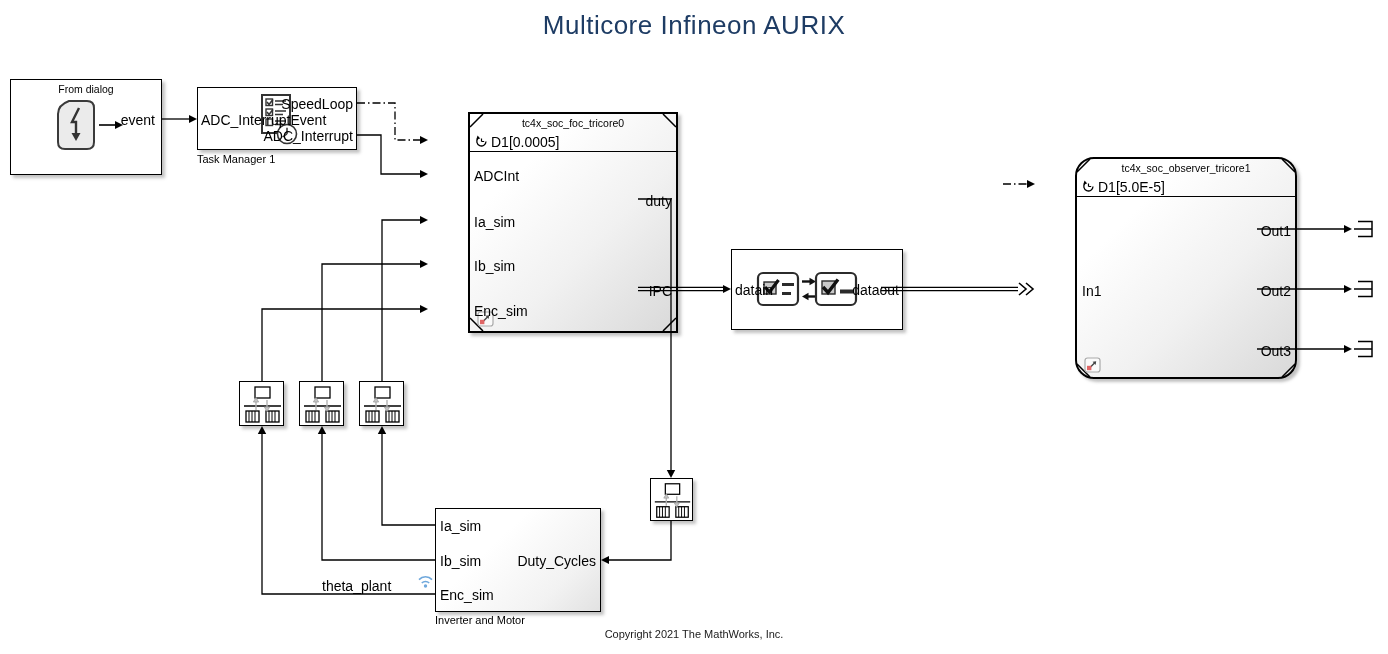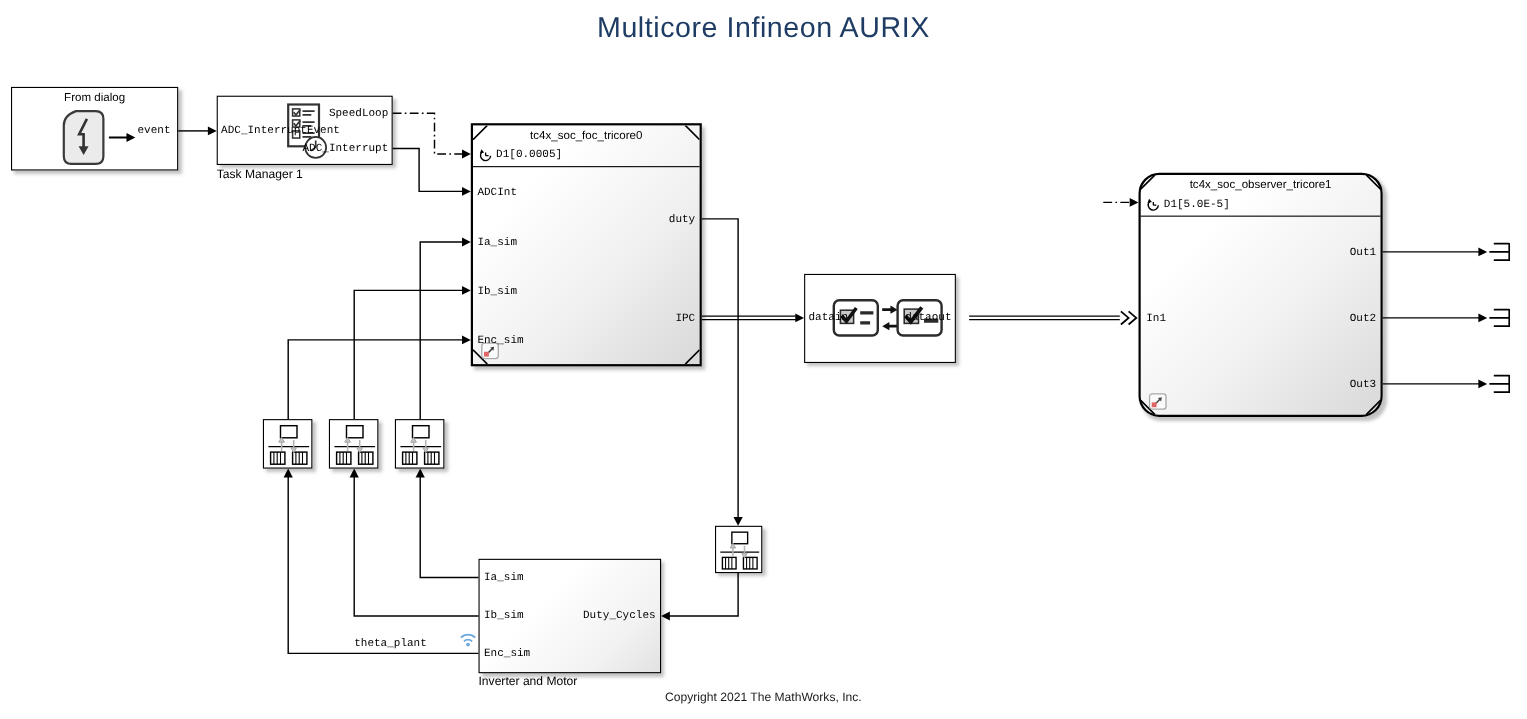--- a/index.html
+++ b/index.html
@@ -4,39 +4,39 @@
 <style>
   html,body{margin:0;padding:0;background:#ffffff;}
   #canvas{position:relative;width:1388px;height:654px;background:#ffffff;overflow:hidden;
           font-family:"Liberation Sans",sans-serif;color:#000;}
   .ttl{position:absolute;left:0;top:10px;width:100%;text-align:center;
        font-size:26px;color:#1e3c64;letter-spacing:0.5px;}
   .copyright{position:absolute;left:0;top:628px;width:100%;text-align:center;font-size:11px;color:#1a1a1a;}
   .block{position:absolute;box-sizing:border-box;background:#fff;border:1.2px solid #000;
          box-shadow:3px 3px 3px rgba(120,120,120,0.45);}
   .modelref{border:2px solid #000;
-         background:linear-gradient(135deg,#ffffff 25%,#f1f1f1 60%,#d9d9d9 100%);}
+         background:linear-gradient(135deg,#ffffff 25%,#f1f1f1 60%,#d9d9d9 100%);margin-left:40px;}
   .subsys{border:1.6px solid #000;
          background:linear-gradient(135deg,#ffffff 35%,#f2f2f2 75%,#e2e2e2 100%);}
-  .lbl{position:absolute;font-size:10px;line-height:12px;white-space:nowrap;z-index:3;font-family:Liberation Mono, monospace;}
+  .lbl{position:absolute;font-size:14px;line-height:12px;white-space:nowrap;z-index:3;}
   .blocktitle{position:absolute;top:3px;left:0;width:100%;text-align:center;font-size:10.5px;white-space:nowrap;}
   .caption{position:absolute;font-size:11px;white-space:nowrap;}
   .sep{position:absolute;left:0;right:0;border-top:1.2px solid #000;}
   .cornercuts{position:absolute;left:0;top:0;pointer-events:none;}
   .icon{position:absolute;}
   #wires{position:absolute;left:0;top:0;z-index:5;pointer-events:none;}
 </style>
 </head>
 <body>
 
 <div id="canvas">
 
   <div id="title" class="ttl" style="color: rgb(30, 60, 100);">Multicore Infineon AURIX</div>
 
-  <div class="block" style="left:10px;top:79px;width:152px;height:76px;">
+  <div class="block" style="left:10px;top:79px;width:152px;height:96px;">
     <div class="blocktitle">From dialog</div>
     <svg class="icon" style="left:44px;top:18px;" width="72" height="54" viewBox="0 0 72 54">
       <path d="M14,3 H32 Q39,3 39,10 V44 Q39,51 32,51 H10 Q3,51 3,44 V16 Q3,7 14,3 Z" fill="#ebebeb" stroke="#3a3a3a" stroke-width="2"></path>
       <path d="M24,10 L17,24 L21,24 L21,36" fill="none" stroke="#333" stroke-width="2.4"></path>
       <polygon points="21,43 16.5,35 25.5,35" fill="#333"></polygon>
       <path d="M44,27 H62" stroke="#000" stroke-width="1.6" fill="none"></path>
       <polygon points="68,27 60,23 60,31" fill="#000"></polygon>
     </svg>
     <div class="lbl" style="right:6px;top:34px;">event</div>
   </div>
@@ -80,21 +80,21 @@
     <div class="lbl" style="right:4px;top:81px;">duty</div>
     <div class="lbl" style="right:4px;top:171px;">IPC</div>
     <svg class="icon" style="left:7px;top:197px;" width="17" height="16" viewBox="0 0 17 16">
       <rect x="1" y="1" width="15" height="14" rx="2.5" fill="#fafafa" stroke="#a9a9a9" stroke-width="1.2"></rect>
       <path d="M5.5,11 L11,5.5" stroke="#444" stroke-width="1.4" fill="none"></path>
       <polygon points="12.2,4.2 8.6,4.8 11.6,7.9" fill="#444"></polygon>
       <rect x="3" y="8.8" width="4.4" height="4.4" fill="#e06666"></rect>
     </svg>
   </div>
 
-  <div class="block" style="left:731px;top:249px;width:138px;height:81px;">
+  <div class="block" style="left:731px;top:249px;width:172px;height:81px;">
     <svg class="icon" style="left:24px;top:17px;" width="102" height="46" viewBox="0 0 102 46">
       <rect x="2" y="6" width="40" height="32" rx="5" fill="#fff" stroke="#2b2b2b" stroke-width="2.2"></rect>
       <rect x="8" y="15" width="12" height="12" fill="#c9c9c9" stroke="#2b2b2b" stroke-width="1.4"></rect>
       <path d="M9,20 l4.5,5 l9,-12" stroke="#111" stroke-width="3.2" fill="none"></path>
       <path d="M26,17.5 H38 M26,26.5 H35" stroke="#2b2b2b" stroke-width="3"></path>
       <path d="M46,14.5 H56" stroke="#111" stroke-width="2.4"></path>
         <polygon points="60,14.5 53.5,10.8 53.5,18.2" fill="#111"></polygon>
       <path d="M50,29.5 H60" stroke="#111" stroke-width="2.4"></path>
         <polygon points="46,29.5 52.5,25.8 52.5,33.2" fill="#111"></polygon>
       <rect x="60" y="6" width="40" height="32" rx="5" fill="#fff" stroke="#2b2b2b" stroke-width="2.2"></rect>

